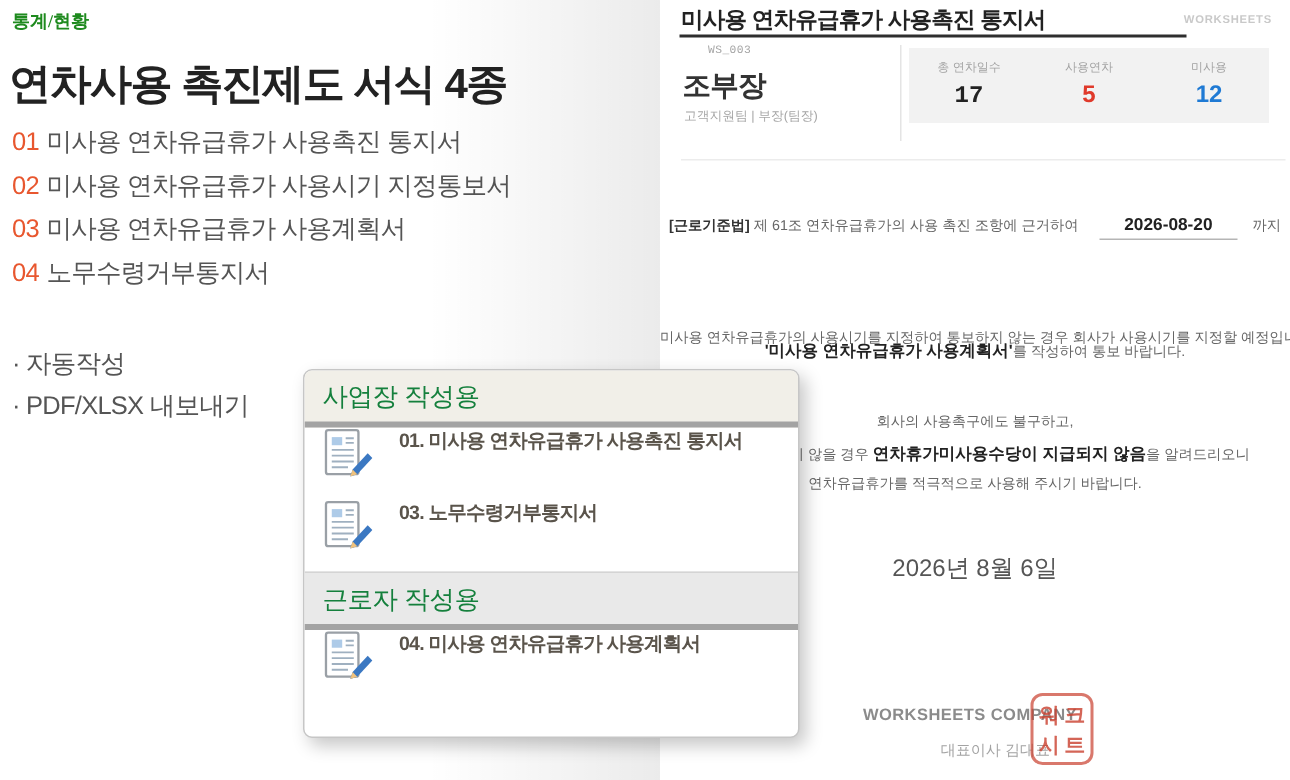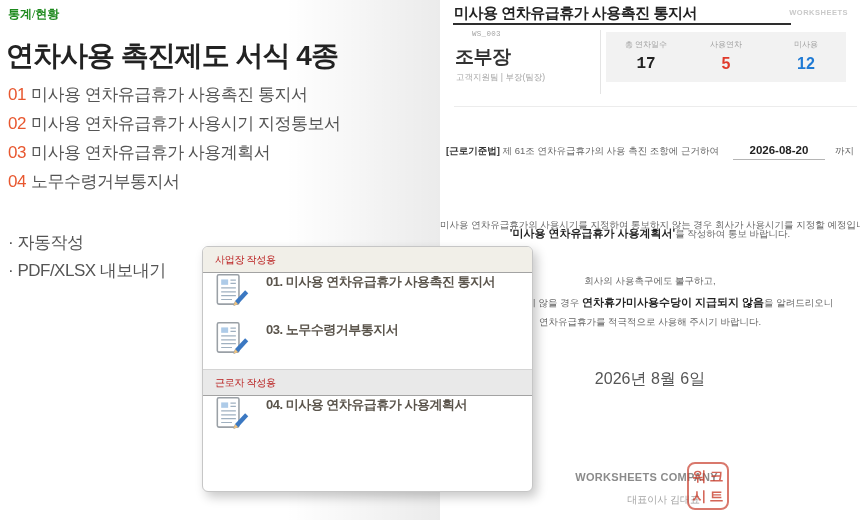--- a/index.html
+++ b/index.html
@@ -56,22 +56,22 @@
   .ceo { position:absolute; right:160px; top:493px; font-size:10px; color:#a3a3a3; }
   .stamp { position:absolute; left:247px; top:462px; width:42px; height:48px;
     border:2.5px solid rgba(201,62,45,0.7); border-radius:8px;
     display:grid; grid-template-columns:1fr 1fr; place-items:center;
     color:rgba(201,62,45,0.8); font-weight:bold; font-size:14px; line-height:1; padding:2px; }
 
   
   .panel { position:absolute; left:202px; top:246px; width:331px; height:246px; z-index:5;
     background:#fff; border:1px solid #c6c6c6; border-radius:6px;
     box-shadow:4px 5px 11px rgba(0,0,0,0.22); overflow:hidden; }
-  .panel-header { background:#f1efe8; border-bottom:1px solid #a3a3a3; padding:6px 12px 5px;
-    font-size:10px; color:#b91c1c; letter-spacing:-0.3px; }
+  .panel-header { background:#f1efe8; border-bottom:4px solid #a3a3a3; padding:6px 12px 5px;
+    font-size:17px; color:#15803d; letter-spacing:-0.3px; }
   .panel-header.second { background:#e9e9e9; border-top:1px solid #d4d4d4; }
   .panel-item { display:flex; align-items:flex-start; gap:17px; height:48px; padding:0 12px; cursor:pointer; }
   .panel-item .label { font-size:13px; font-weight:bold; color:#5a544b; letter-spacing:-0.5px; white-space:nowrap; }
   .doc-icon { flex:0 0 auto; }
 </style>
 </head>
 <body>
 
 <div class="category">통계/현황</div>
 <div class="main-title">연차사용 촉진제도 서식 4종</div>

